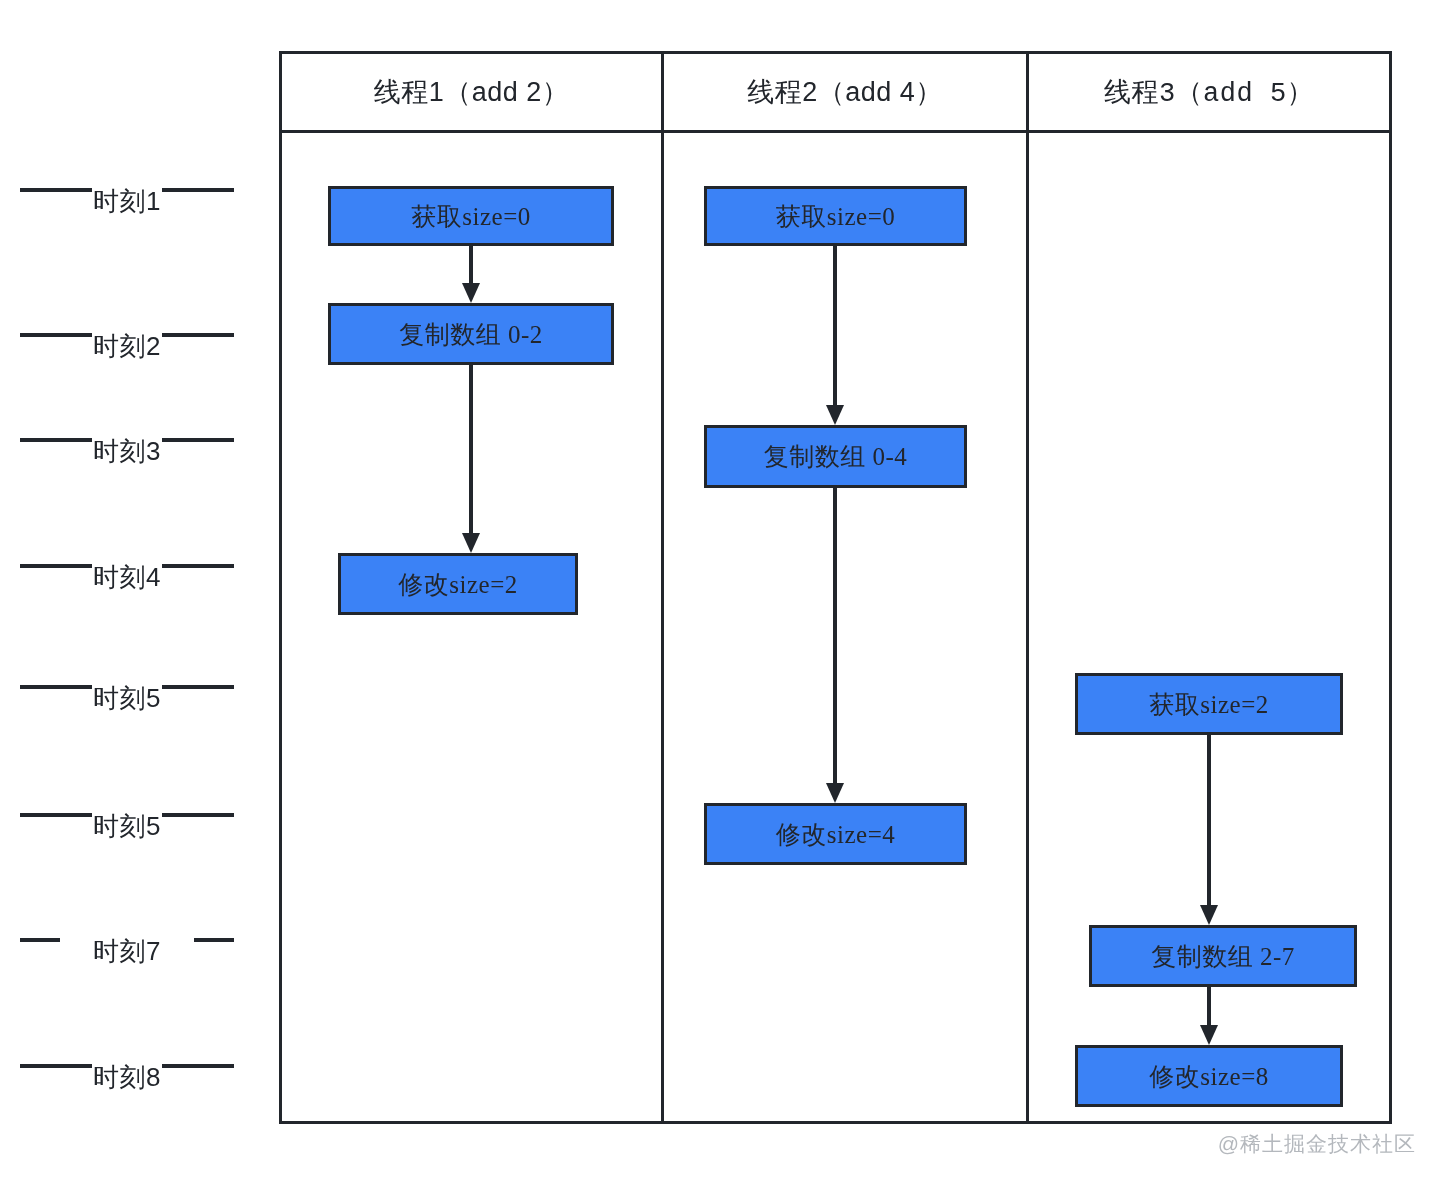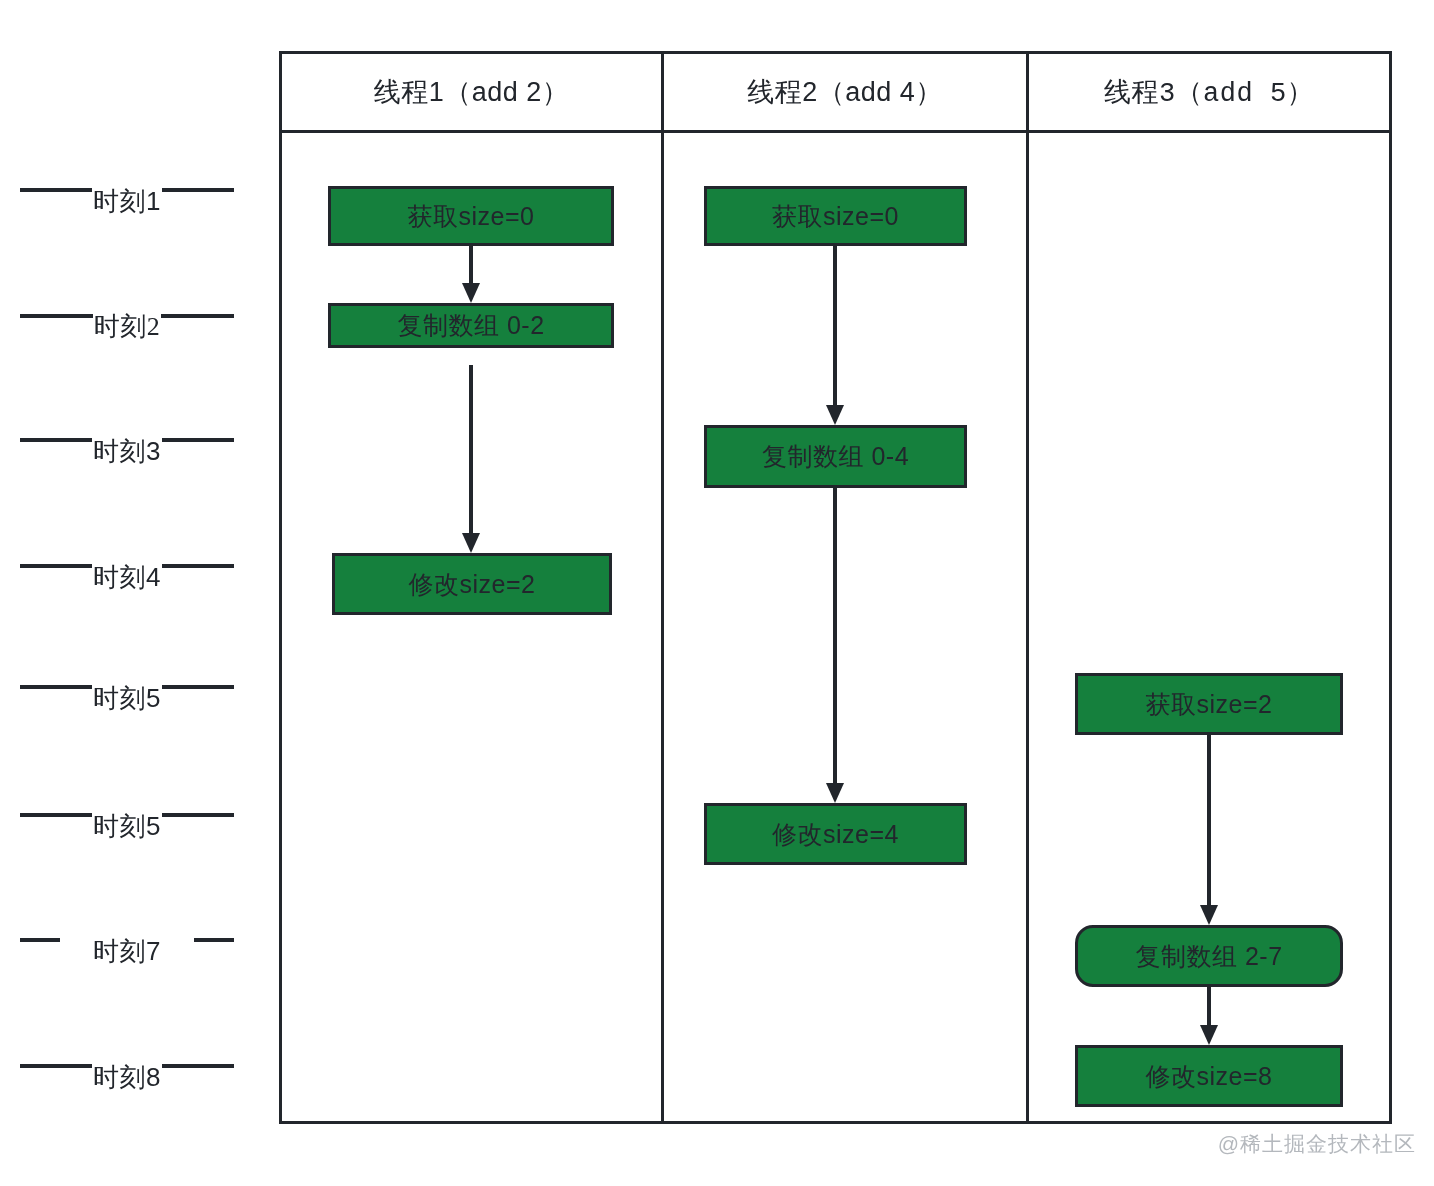--- a/index.html
+++ b/index.html
@@ -101,28 +101,29 @@
   }
   .col-body.c1 { width: 382px; border-right: 3px solid #22262c; }
   .col-body.c2 { width: 365px; border-right: 3px solid #22262c; }
   .col-body.c3 { flex: 1 1 auto; }
 
   
   .step {
     position: absolute;
     box-sizing: border-box;
     border: 3px solid #22262c;
-    background: #15803d;
+    background: #3b82f6;
     display: flex;
     align-items: center;
     justify-content: center;
     font-size: 25px;
     letter-spacing: 0.5px;
     color: #22262c;
     white-space: nowrap;
+    font-family: Liberation Serif, serif;
   }
 
   
   .arrow {
     position: absolute;
     width: 26px;
     transform: translateX(-13px);
   }
   .arrow svg { display: block; width: 26px; height: 100%; }
 
@@ -141,21 +142,21 @@
 <body>
 
 <div id="canvas">
 
   <div class="timeline" id="timeline">
       <div class="tick" style="top: 188px;">
         <div class="rule-left"></div>
         <div class="tick-label">时刻1</div>
         <div class="rule-right"></div>
       </div>
-      <div class="tick" style="top: 314px; font-family: Liberation Serif, serif;">
+      <div class="tick" style="top: 333px;">
         <div class="rule-left"></div>
         <div class="tick-label">时刻2</div>
         <div class="rule-right"></div>
       </div>
       <div class="tick" style="top: 438px;">
         <div class="rule-left"></div>
         <div class="tick-label">时刻3</div>
         <div class="rule-right"></div>
       </div>
       <div class="tick" style="top: 564px;">
@@ -199,22 +200,22 @@
               <polygon points="13,57 4,37 22,37" fill="#22262c"></polygon>
             </svg>
           </div>
           <div class="arrow" style="left: 189px; top: 232px; height: 188px;">
             <svg viewBox="0 0 26 188" preserveAspectRatio="none">
               <line x1="13" y1="0" x2="13" y2="171" stroke="#22262c" stroke-width="4"></line>
               <polygon points="13,188 4,168 22,168" fill="#22262c"></polygon>
             </svg>
           </div>
           <div class="step" style="left: 46px; top: 53px; width: 286px; height: 60px;">获取size=0</div>
-          <div class="step" style="left: 46px; top: 170px; width: 286px; height: 45px;">复制数组 0-2</div>
-          <div class="step" style="left: 50px; top: 420px; width: 280px; height: 62px;">修改size=2</div>
+          <div class="step" style="left: 46px; top: 170px; width: 286px; height: 62px;">复制数组 0-2</div>
+          <div class="step" style="left: 56px; top: 420px; width: 240px; height: 62px;">修改size=2</div>
         </div>
       <div class="col-body c2" id="col-1">
           <div class="arrow" style="left: 171px; top: 113px; height: 179px;">
             <svg viewBox="0 0 26 179" preserveAspectRatio="none">
               <line x1="13" y1="0" x2="13" y2="162" stroke="#22262c" stroke-width="4"></line>
               <polygon points="13,179 4,159 22,159" fill="#22262c"></polygon>
             </svg>
           </div>
           <div class="arrow" style="left: 171px; top: 355px; height: 315px;">
             <svg viewBox="0 0 26 315" preserveAspectRatio="none">
@@ -233,21 +234,21 @@
               <polygon points="13,190 4,170 22,170" fill="#22262c"></polygon>
             </svg>
           </div>
           <div class="arrow" style="left: 180px; top: 854px; height: 58px;">
             <svg viewBox="0 0 26 58" preserveAspectRatio="none">
               <line x1="13" y1="0" x2="13" y2="41" stroke="#22262c" stroke-width="4"></line>
               <polygon points="13,58 4,38 22,38" fill="#22262c"></polygon>
             </svg>
           </div>
           <div class="step" style="left: 46px; top: 540px; width: 268px; height: 62px;">获取size=2</div>
-          <div class="step" style="left: 46px; top: 792px; width: 268px; height: 62px; border-radius: 18px;">复制数组 2-7</div>
+          <div class="step" style="left: 60px; top: 792px; width: 268px; height: 62px;">复制数组 2-7</div>
           <div class="step" style="left: 46px; top: 912px; width: 268px; height: 62px;">修改size=8</div>
         </div>
     </div>
   </div>
 
   <div class="watermark">@稀土掘金技术社区</div>
 
 </div>
 
 </body></html>

